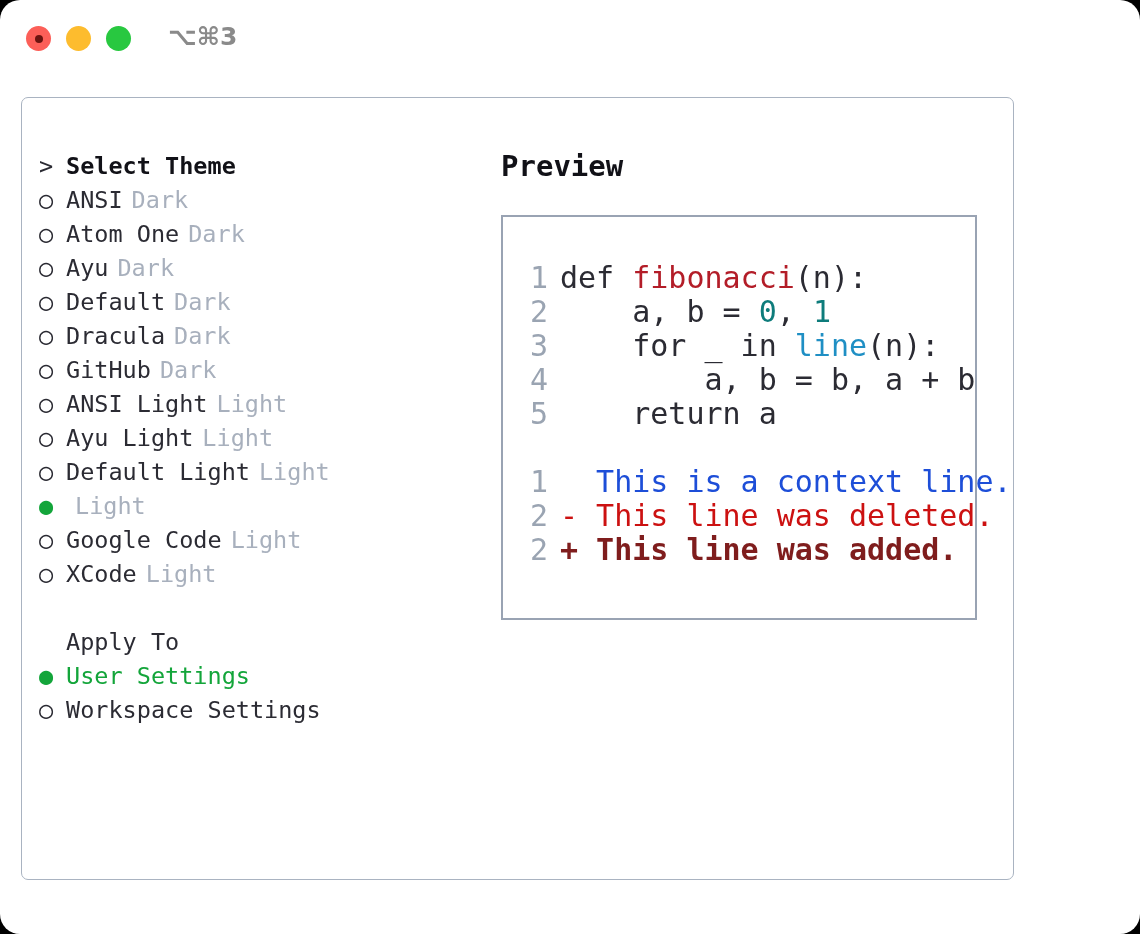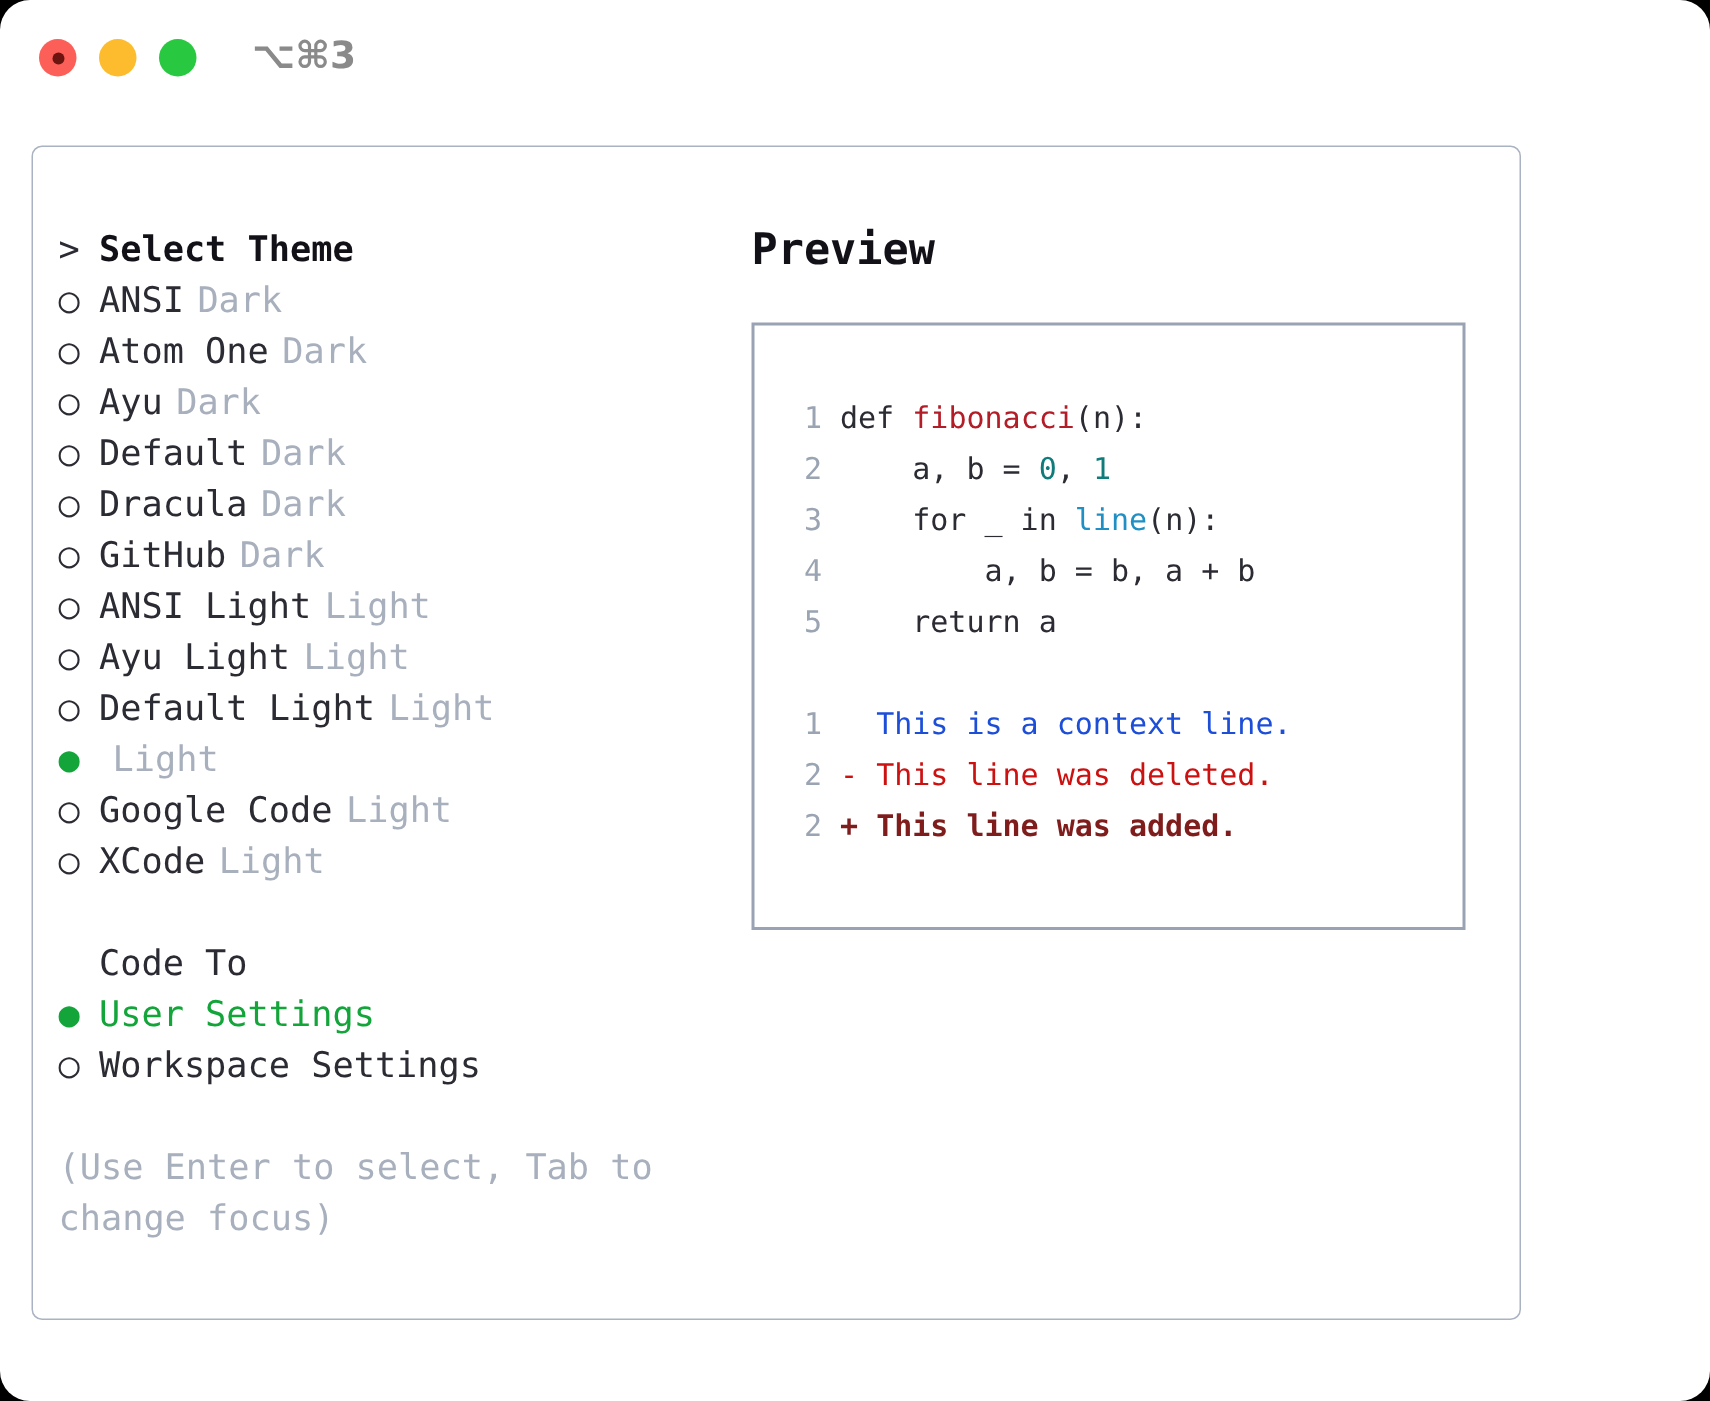--- a/index.html
+++ b/index.html
@@ -152,21 +152,21 @@
     background: #ffffff;
     position: relative;
   }
   .code-area {
     position: absolute;
     left: 19px;
     top: 44px;
     right: 8px;
   }
   .code-line {
-    font-size: 20px;
+    font-size: 30px;
     line-height: 34px;
     white-space: pre;
     color: #2b2b33;
   }
   .lnum {
     display: inline-block;
     width: 26px;
     text-align: right;
     color: #9aa4b2;
   }
@@ -210,25 +210,24 @@
             <div class="menu-line"><span class="prefix">○</span><span class="label">GitHub</span><span class="tag">Dark</span></div>
             <div class="menu-line"><span class="prefix">○</span><span class="label">ANSI Light</span><span class="tag">Light</span></div>
             <div class="menu-line"><span class="prefix">○</span><span class="label">Ayu Light</span><span class="tag">Light</span></div>
             <div class="menu-line"><span class="prefix">○</span><span class="label">Default Light</span><span class="tag">Light</span></div>
             <div class="menu-line"><span class="prefix green">●</span><span class="tag">Light</span></div>
             <div class="menu-line"><span class="prefix">○</span><span class="label">Google Code</span><span class="tag">Light</span></div>
             <div class="menu-line"><span class="prefix">○</span><span class="label">XCode</span><span class="tag">Light</span></div>
           </div>
         <div class="spacer-line"></div>
         <div id="apply-to-group">
-            <div class="menu-line"><span class="prefix"> </span><span class="label">Code To</span></div>
+            <div class="menu-line"><span class="prefix"> </span><span class="label">Apply To</span></div>
             <div class="menu-line"><span class="prefix green">●</span><span class="label green">User Settings</span></div>
             <div class="menu-line"><span class="prefix">○</span><span class="label">Workspace Settings</span></div>
           </div>
-        <div class="hint">(Use Enter to select, Tab to change focus)</div>
       </div>
 
       <div class="right-col">
         <div class="preview-title">Preview</div>
         <div class="preview-box">
           <div class="code-area">
             <div id="code-block">
                 <div class="code-line"><span class="lnum">1</span><span class="code-body"><span class="tok-plain">def </span><span class="tok-fn">fibonacci</span><span class="tok-plain">(n):</span></span></div>
                 <div class="code-line"><span class="lnum">2</span><span class="code-body"><span class="tok-plain">    a, b = </span><span class="tok-num">0</span><span class="tok-plain">, </span><span class="tok-num">1</span></span></div>
                 <div class="code-line"><span class="lnum">3</span><span class="code-body"><span class="tok-plain">    for _ in </span><span class="tok-call">line</span><span class="tok-plain">(n):</span></span></div>

